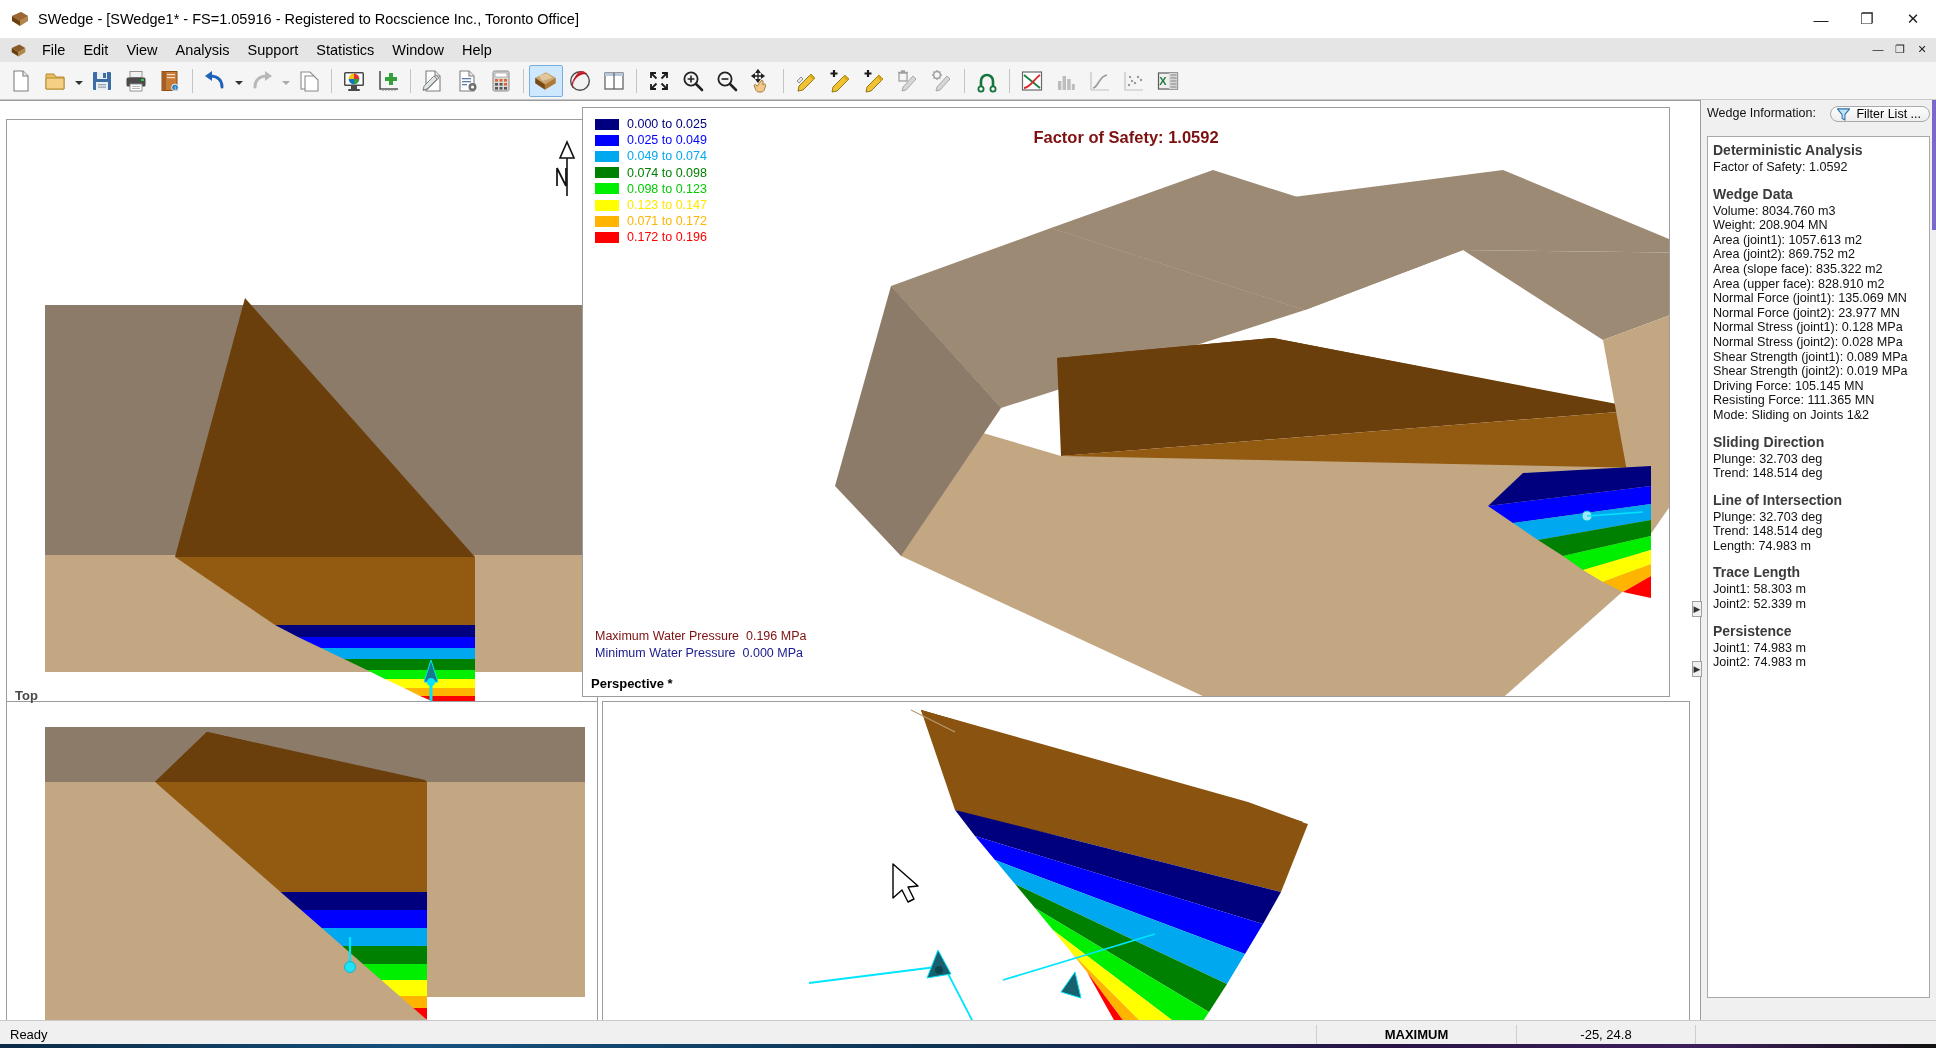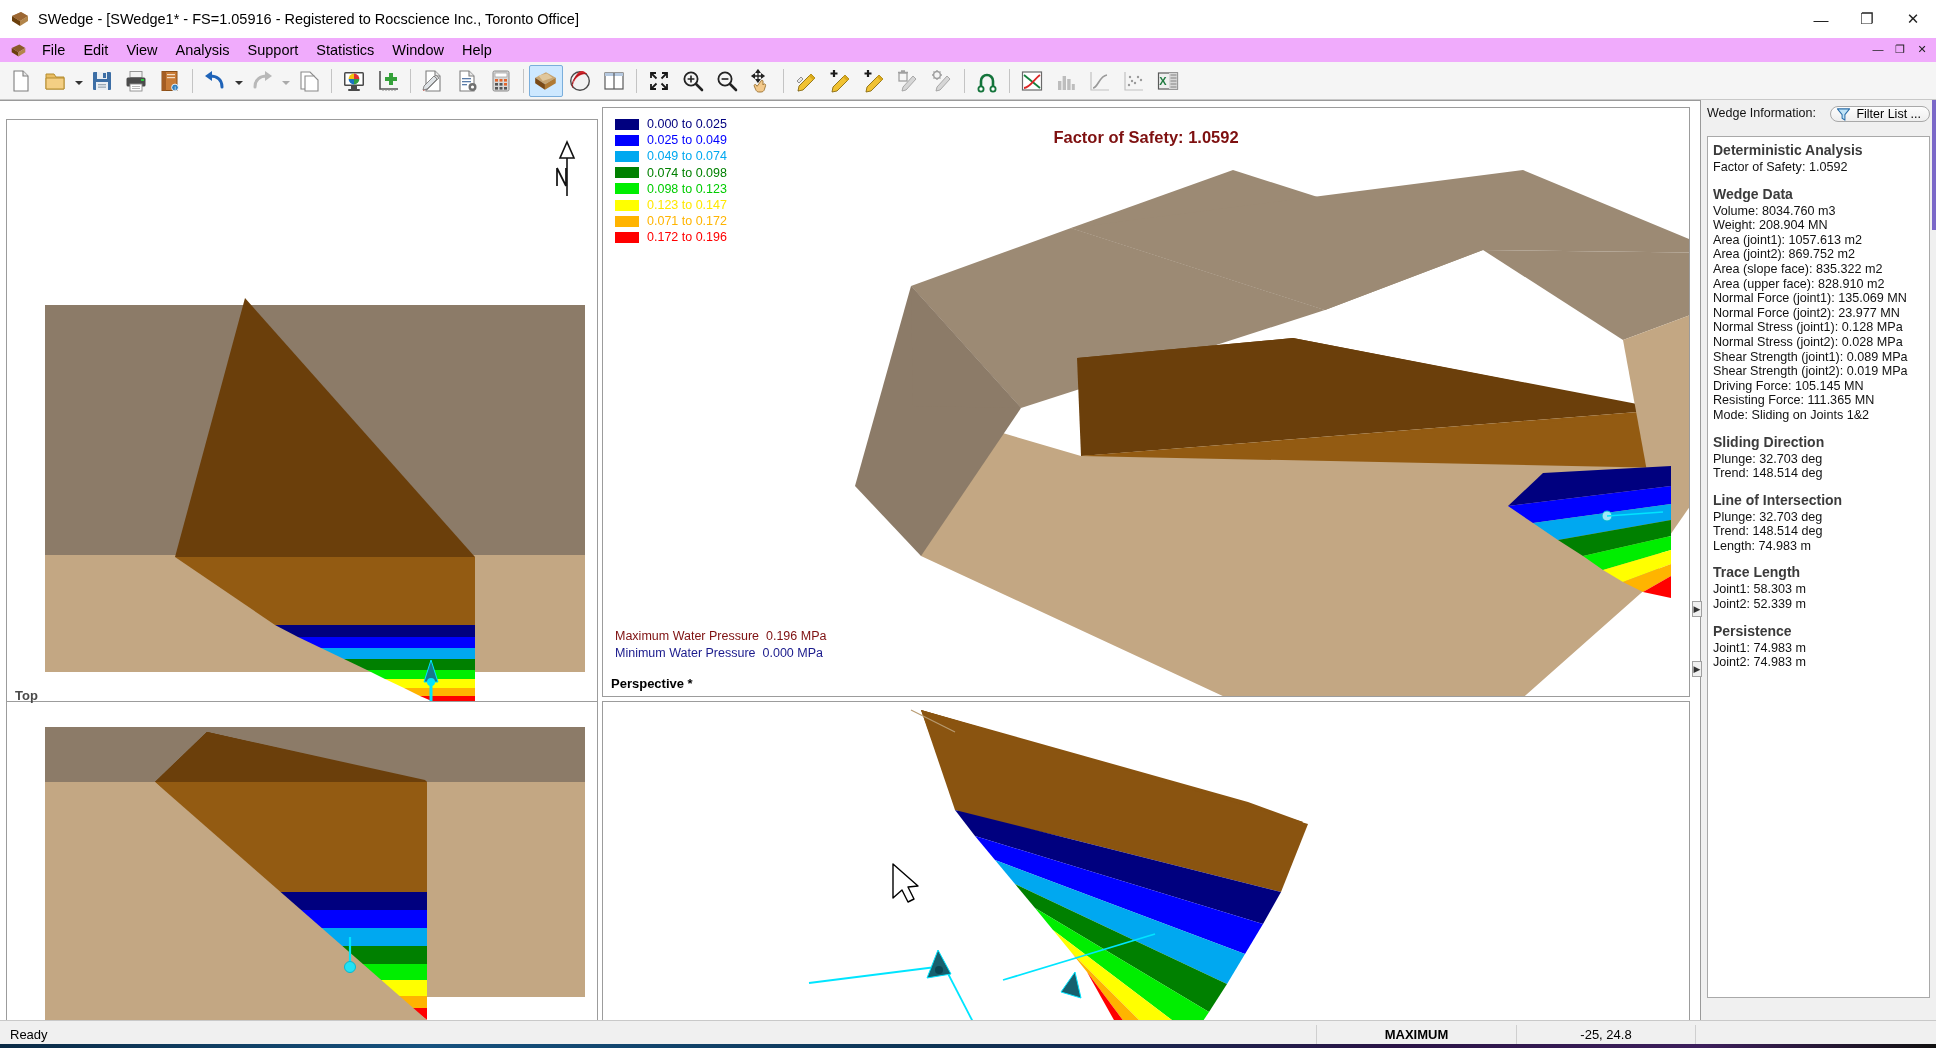--- a/index.html
+++ b/index.html
@@ -38,21 +38,21 @@
   }
   .wincontrols .wc {
     width: 46px; height: 38px;
     display: flex; align-items: center; justify-content: center;
     font-size: 15px; color: #222;
   }
 
   
   #menubar {
     height: 24px;
-    background: #f0abfc;
+    background: #e5e5e5;
     display: flex;
     align-items: center;
     position: relative;
     font-size: 14.5px;
   }
   #menubar .mdi-icon {
     width: 17px; height: 17px;
     margin: 0 6px 0 10px;
     flex: none;
   }
@@ -134,21 +134,21 @@
   .vp-label {
     position: absolute;
     left: 8px; bottom: 5px;
     font-size: 13px;
     color: #4a4a4a;
     font-weight: bold;
     z-index: 9;
   }
   .vp-label.black { color: #000; }
   #vp-top   { left: 6px;  top: 6px;   width: 592px; height: 590px; margin-top: 12px; }
-  #vp-persp { left: 602px; top: 6px;  width: 1088px; height: 590px; }
+  #vp-persp { left: 582px; top: 6px;  width: 1088px; height: 590px; }
   #vp-front { left: 6px;  top: 600px; width: 592px; height: 390px; }
   #vp-side  { left: 602px; top: 600px; width: 1088px; height: 390px; }
 
   
   #legend {
     position: absolute;
     left: 12px; top: 8px;
     font-size: 12.5px;
     font-family: "Liberation Sans", sans-serif;
     z-index: 8;

